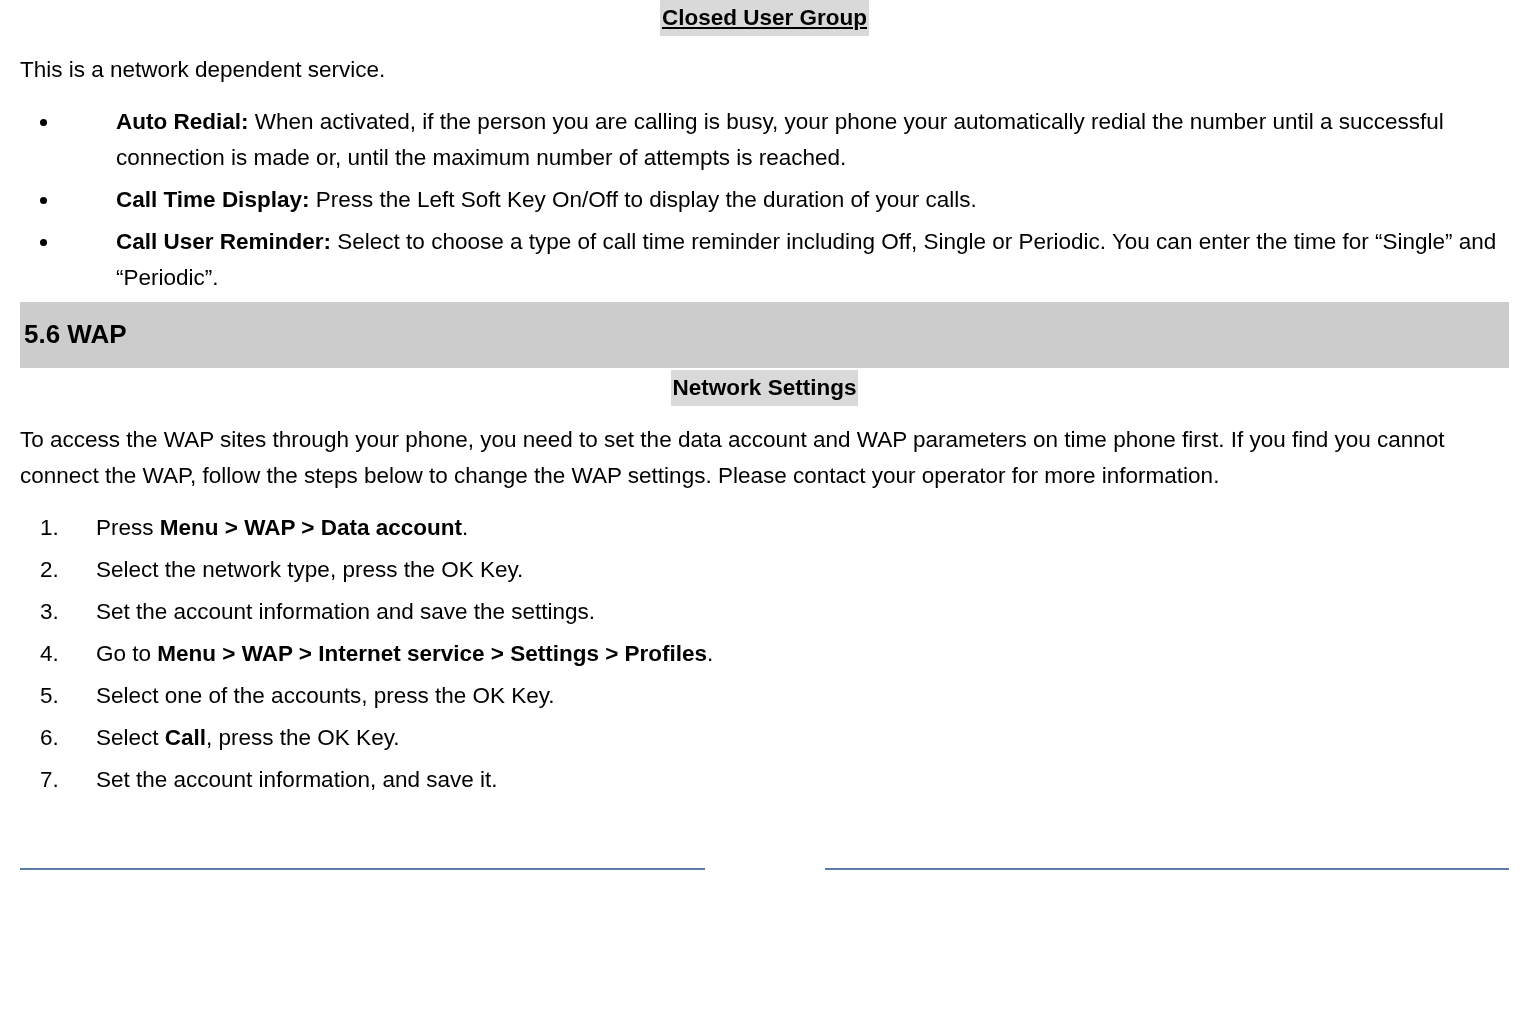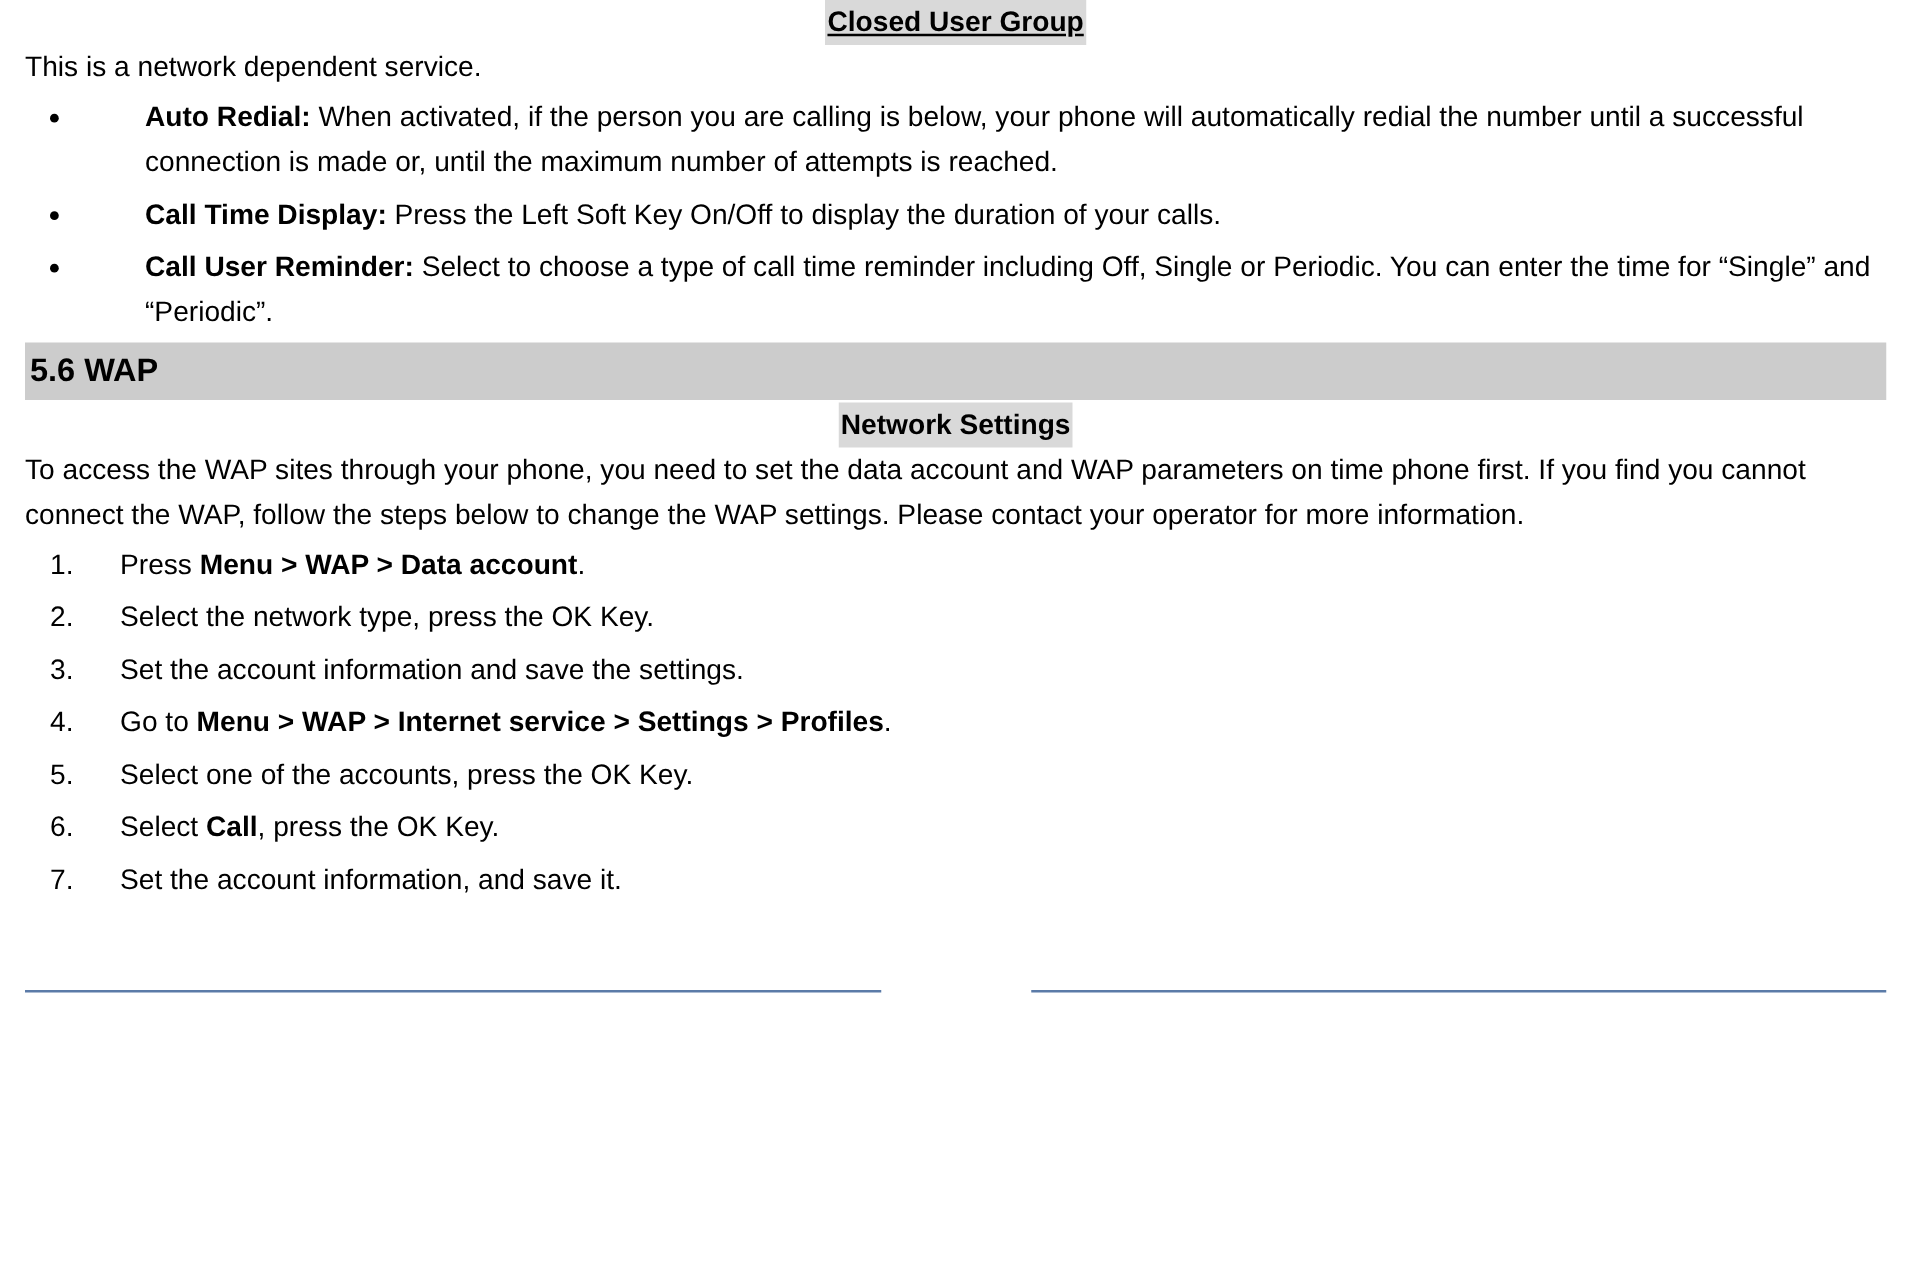--- a/index.html
+++ b/index.html
@@ -26,40 +26,40 @@
       text-decoration: underline;
       padding: 0 2px;
     }
     .sub-heading-nou {
       display: inline-block;
       font-weight: bold;
       background: #d9d9d9;
       padding: 0 2px;
     }
     .para {
-      margin: 0 0;
+      margin: 16px 0;
     }
     ul.bullets {
       list-style: disc;
       margin: 4px 0 4px 40px;
       padding: 0;
     }
     ul.bullets li {
       padding-left: 56px;
       margin-bottom: 6px;
     }
     .bold {
       font-weight: bold;
       margin-top: 20px;
     }
     .section-bar {
       background: #cccccc;
       font-weight: bold;
       font-size: 26px;
-      padding: 2px 4px;
+      padding: 12px 4px;
       margin: 6px 0 2px 0;
     }
     ol.numbered {
       list-style: none;
       counter-reset: step;
       margin: 4px 0;
       padding: 0;
     }
     ol.numbered li {
       counter-increment: step;
@@ -91,21 +91,21 @@
 <div class="page">
 
   <div class="centered-heading">
     <span class="sub-heading">Closed User Group</span>
   </div>
   <p class="para">This is a network dependent service.</p>
 
 
   <ul class="bullets">
     <li>
-      <span class="bold">Auto Redial: </span><span>When activated, if the person you are calling is below, your phone will automatically redial the number until a successful connection is made or, until the maximum number of attempts is reached.</span>
+      <span class="bold">Auto Redial: </span><span>When activated, if the person you are calling is busy, your phone your automatically redial the number until a successful connection is made or, until the maximum number of attempts is reached.</span>
     </li>
     <li>
       <span class="bold">Call Time Display: </span><span>Press the Left Soft Key On/Off to display the duration of your calls.</span>
     </li>
     <li>
       <span class="bold">Call User Reminder: </span><span>Select to choose a type of call time reminder including Off, Single or Periodic. You can enter the time for “Single” and “Periodic”.</span>
     </li>
   </ul>
 
   <div class="section-bar">5.6 WAP</div>

